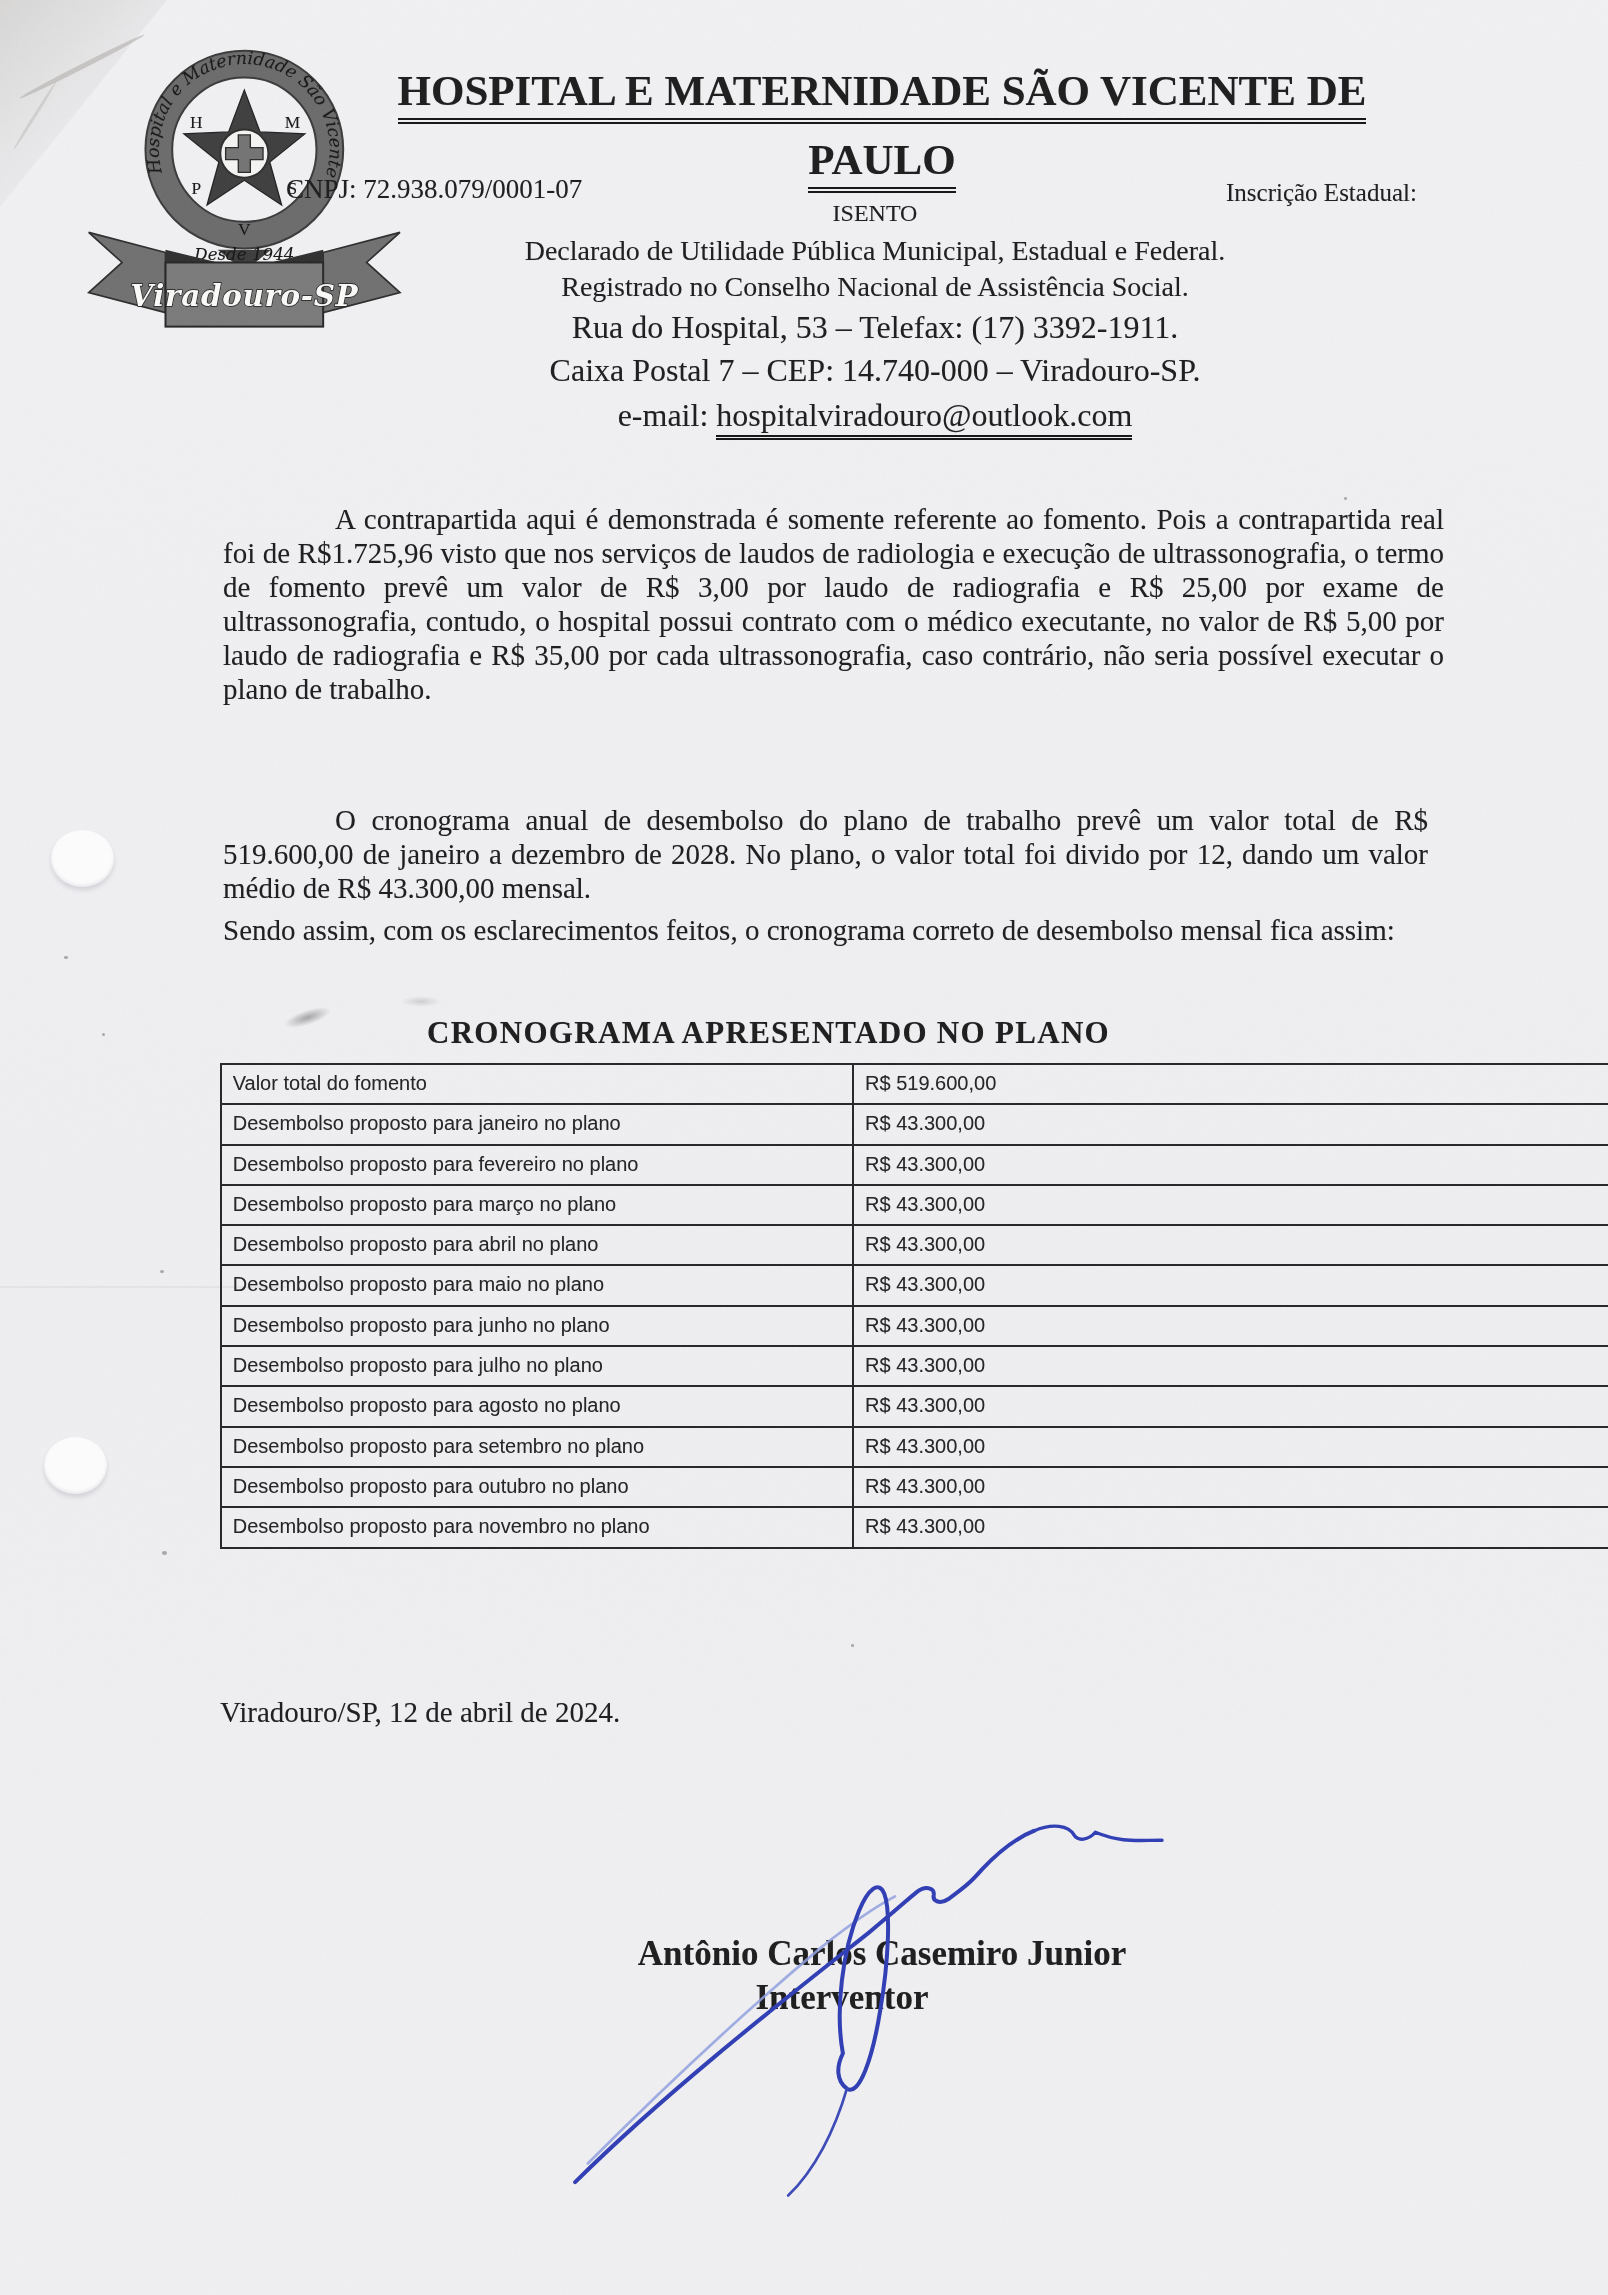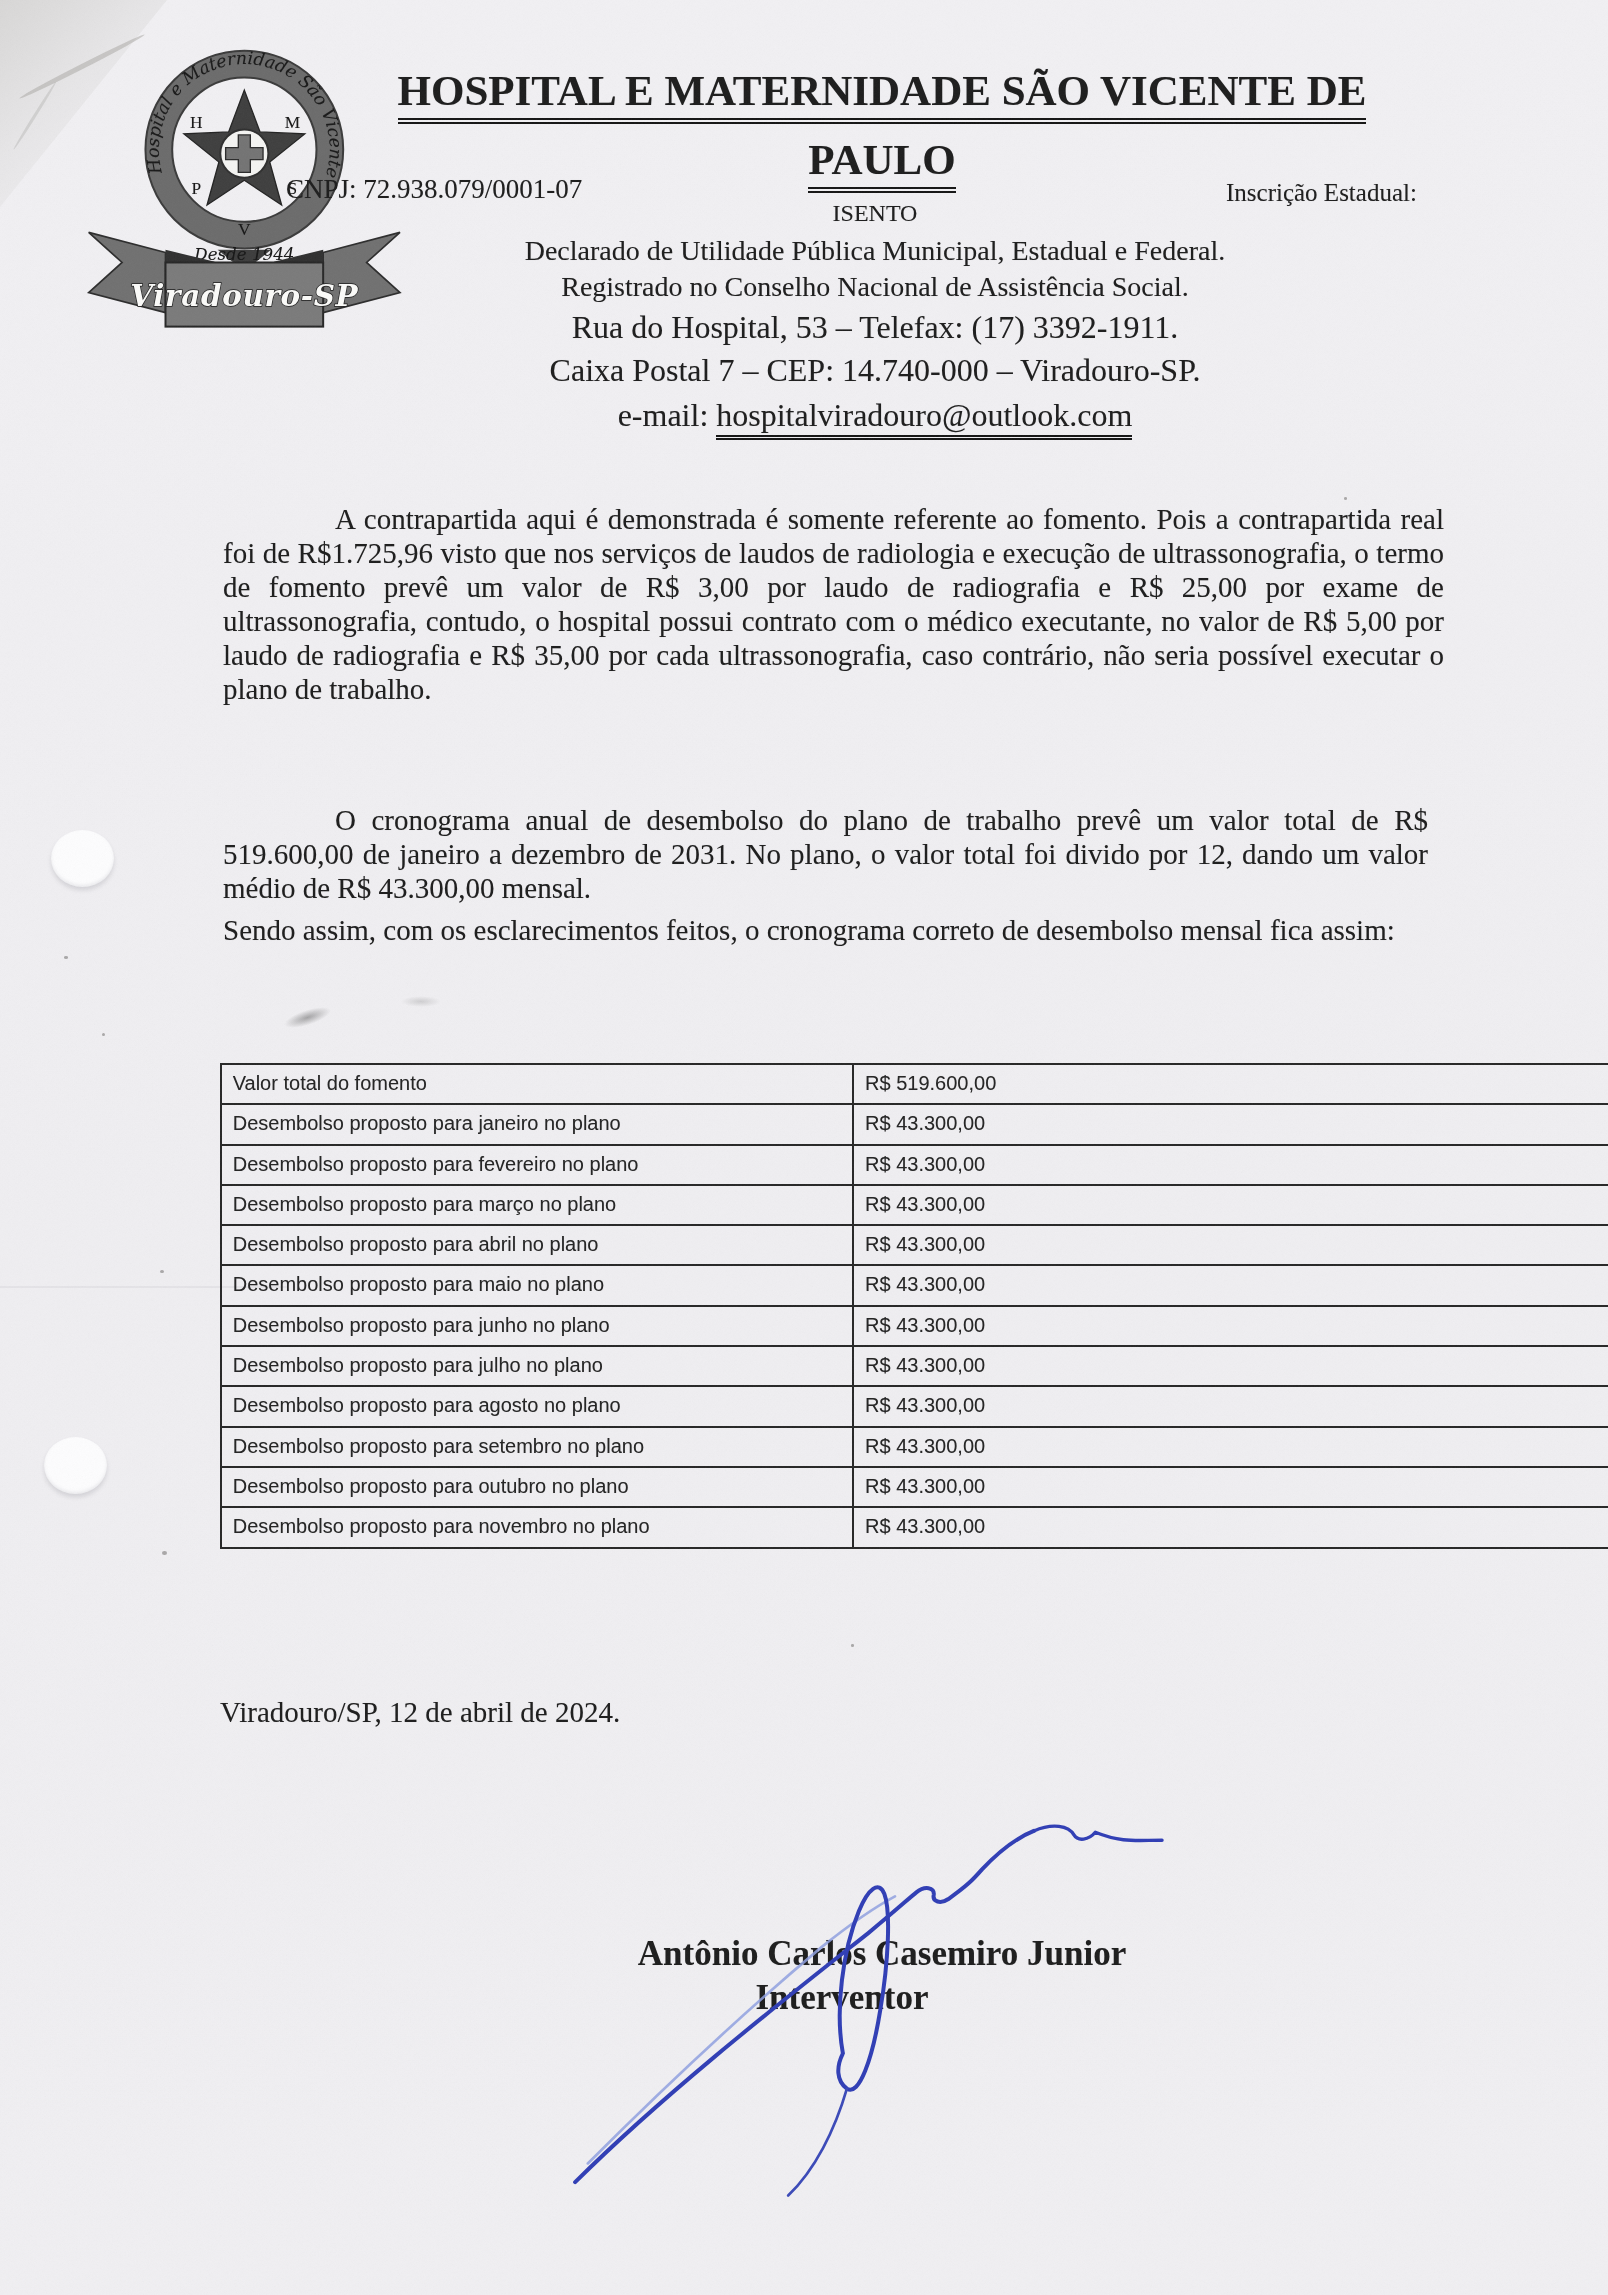--- a/index.html
+++ b/index.html
@@ -133,24 +133,25 @@
     <div class="h-isento">ISENTO</div>
     <div class="h-decl">Declarado de Utilidade Pública Municipal, Estadual e Federal.</div>
     <div class="h-reg">Registrado no Conselho Nacional de Assistência Social.</div>
     <div class="h-rua">Rua do Hospital, 53 – Telefax: (17) 3392-1911.</div>
     <div class="h-caixa">Caixa Postal 7 – CEP: 14.740-000 – Viradouro-SP.</div>
     <div class="h-email"><span>e-mail: </span><span class="email-u">hospitalviradouro@outlook.com</span></div>
   </div>
 
   <p class="para p1">A contrapartida aqui é demonstrada é somente referente ao fomento. Pois a contrapartida real foi de R$1.725,96 visto que nos serviços de laudos de radiologia e execução de ultrassonografia, o termo de fomento prevê um valor de R$ 3,00 por laudo de radiografia e R$ 25,00 por exame de ultrassonografia, contudo, o hospital possui contrato com o médico executante, no valor de R$ 5,00 por laudo de radiografia e R$ 35,00 por cada ultrassonografia, caso contrário, não seria possível executar o plano de trabalho.</p>
   <div class="paras2">
-    <p class="para ind">O cronograma anual de desembolso do plano de trabalho prevê um valor total de R$ 519.600,00 de janeiro a dezembro de 2031. No plano, o valor total foi divido por 12, dando um valor médio de R$ 43.300,00 mensal.</p>
+    <p class="para ind">O cronograma anual de desembolso do plano de trabalho prevê um valor total de R$ 519.600,00 de janeiro a dezembro de 2028. No plano, o valor total foi divido por 12, dando um valor médio de R$ 43.300,00 mensal.</p>
     <p class="para">Sendo assim, com os esclarecimentos feitos, o cronograma correto de desembolso mensal fica assim:</p>
   </div>
 
+  <div class="table-title">CRONOGRAMA APRESENTADO NO PLANO</div>
   <table class="crono">
     <tbody>
         <tr>
           <td class="c1">Valor total do fomento</td>
           <td class="c2">R$ 519.600,00</td>
         </tr>
         <tr>
           <td class="c1">Desembolso proposto para janeiro no plano</td>
           <td class="c2">R$ 43.300,00</td>
         </tr>

